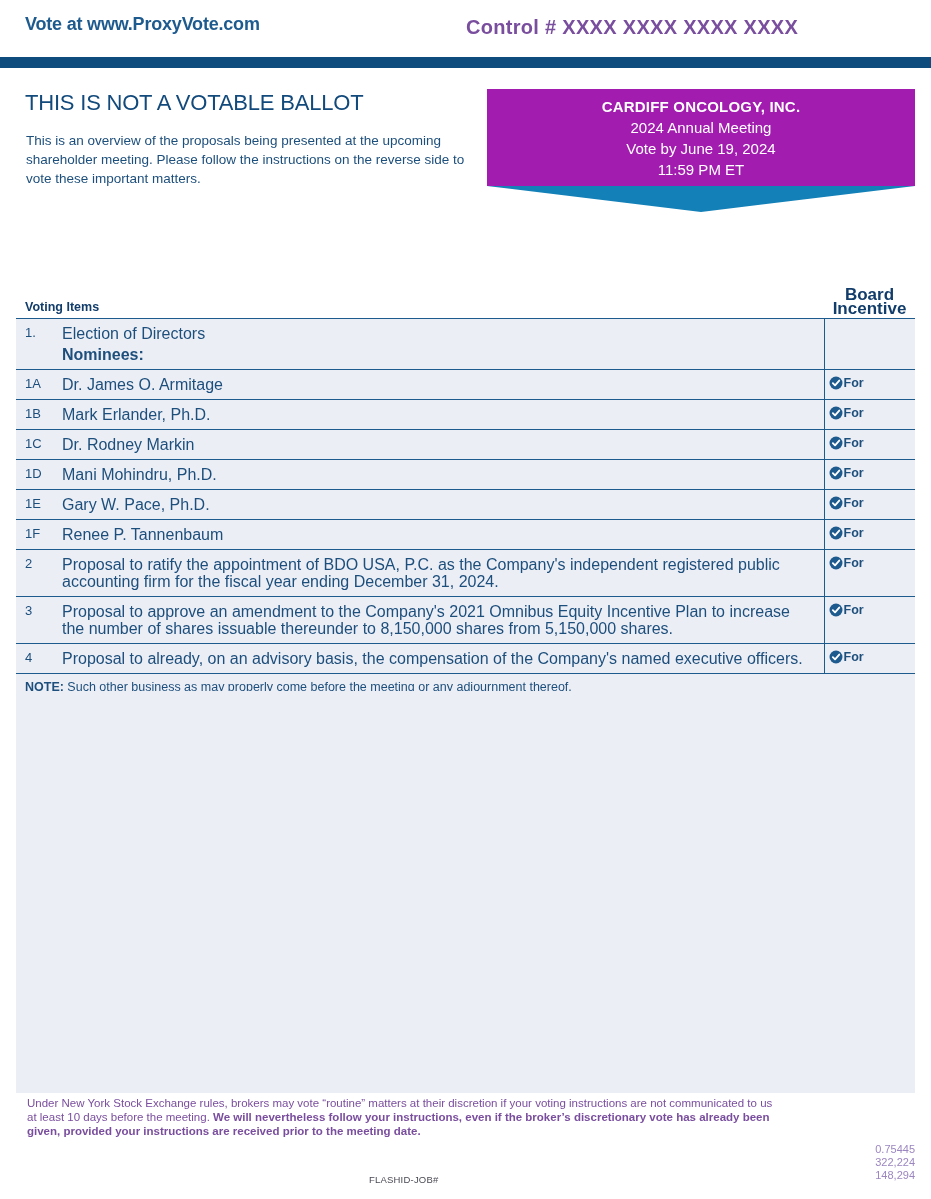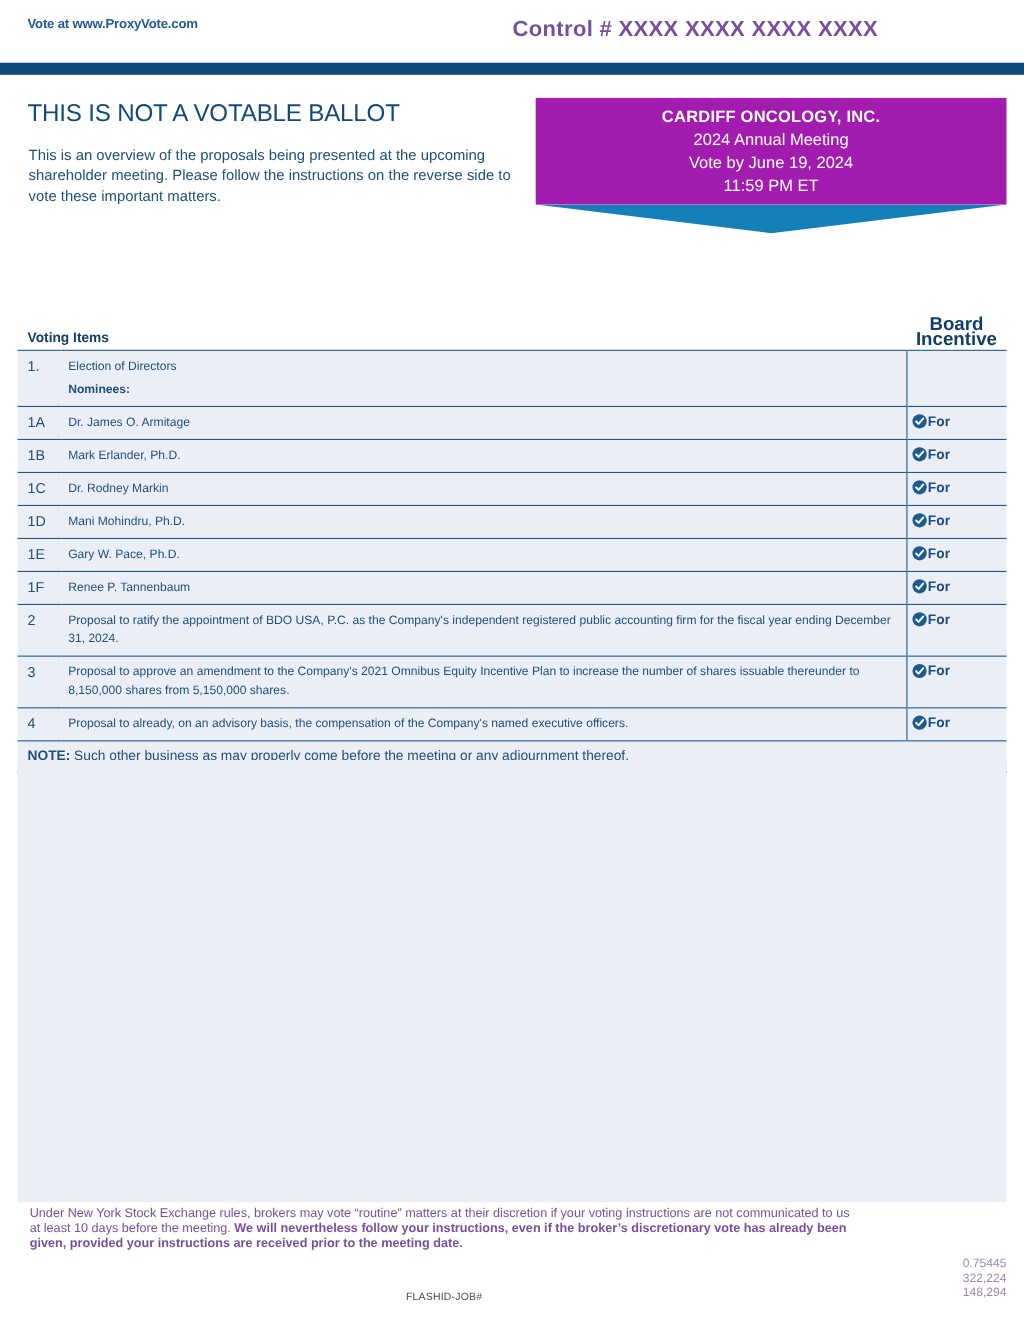--- a/index.html
+++ b/index.html
@@ -19,21 +19,21 @@
   .top-header {
     position: absolute;
     top: 0; left: 0;
     width: 931px;
     height: 56px;
   }
   .vote-at {
     position: absolute;
     left: 25px;
     top: 14px;
-    font-size: 12px;
+    font-size: 18px;
     font-weight: bold;
     color: #1d5b8f;
     letter-spacing: -0.2px;
   }
   .control-num {
     position: absolute;
     left: 466px;
     top: 16px;
     font-size: 20px;
     font-weight: bold;
@@ -157,21 +157,21 @@
   .col-text { width: 768px; }
   .col-rec  { width: 91px; }
 
   tr.row td.c-num {
     padding: 6px 0 6px 9px;
     font-size: 13px;
     color: #1d4f7c;
   }
   tr.row td.c-text {
     padding: 6px 10px 6px 6px;
-    font-size: 11px;
+    font-size: 16px;
     line-height: 17px;
     color: #1d4f7c;
   }
   tr.row td.c-rec {
     border-left: 1.5px solid #1d5b8f;
     padding: 6px 0 6px 4px;
     white-space: nowrap;
   }
   tr.row.hdr-row td {
     border-bottom: none;

